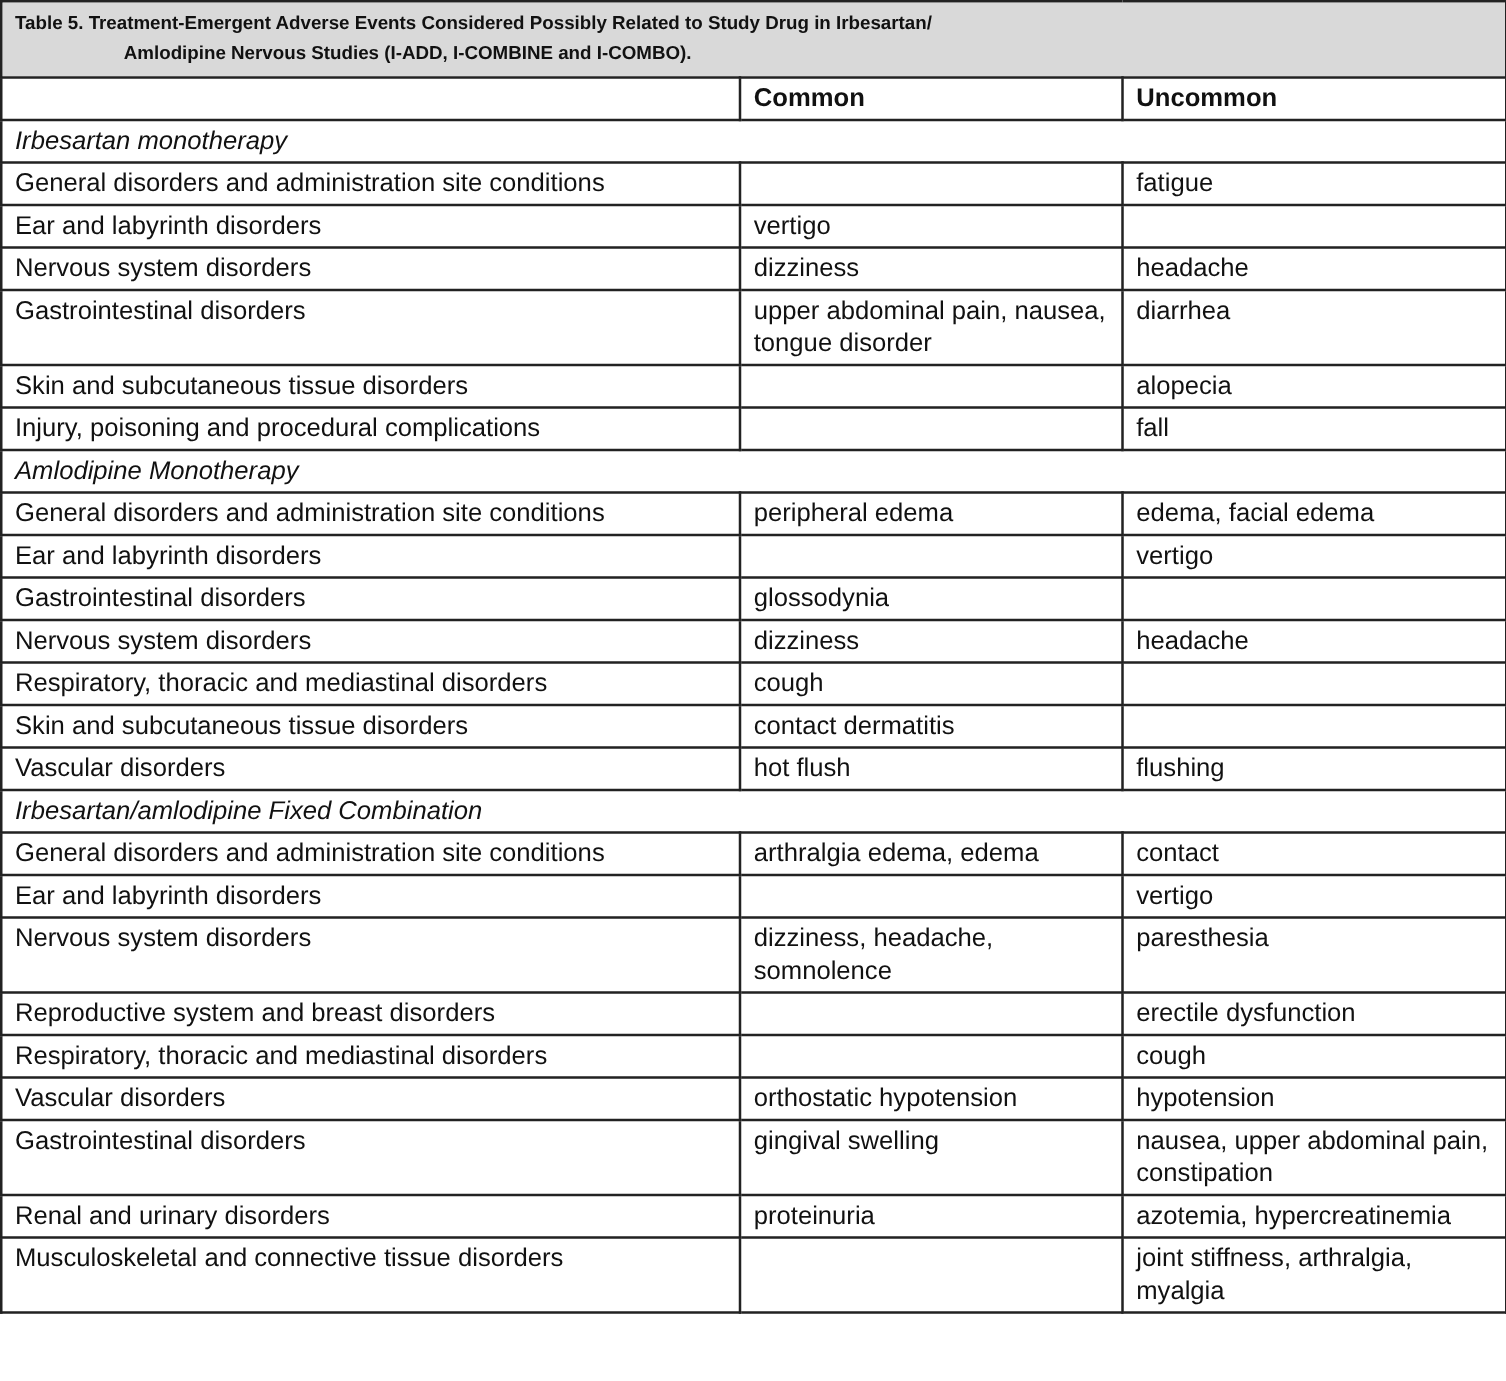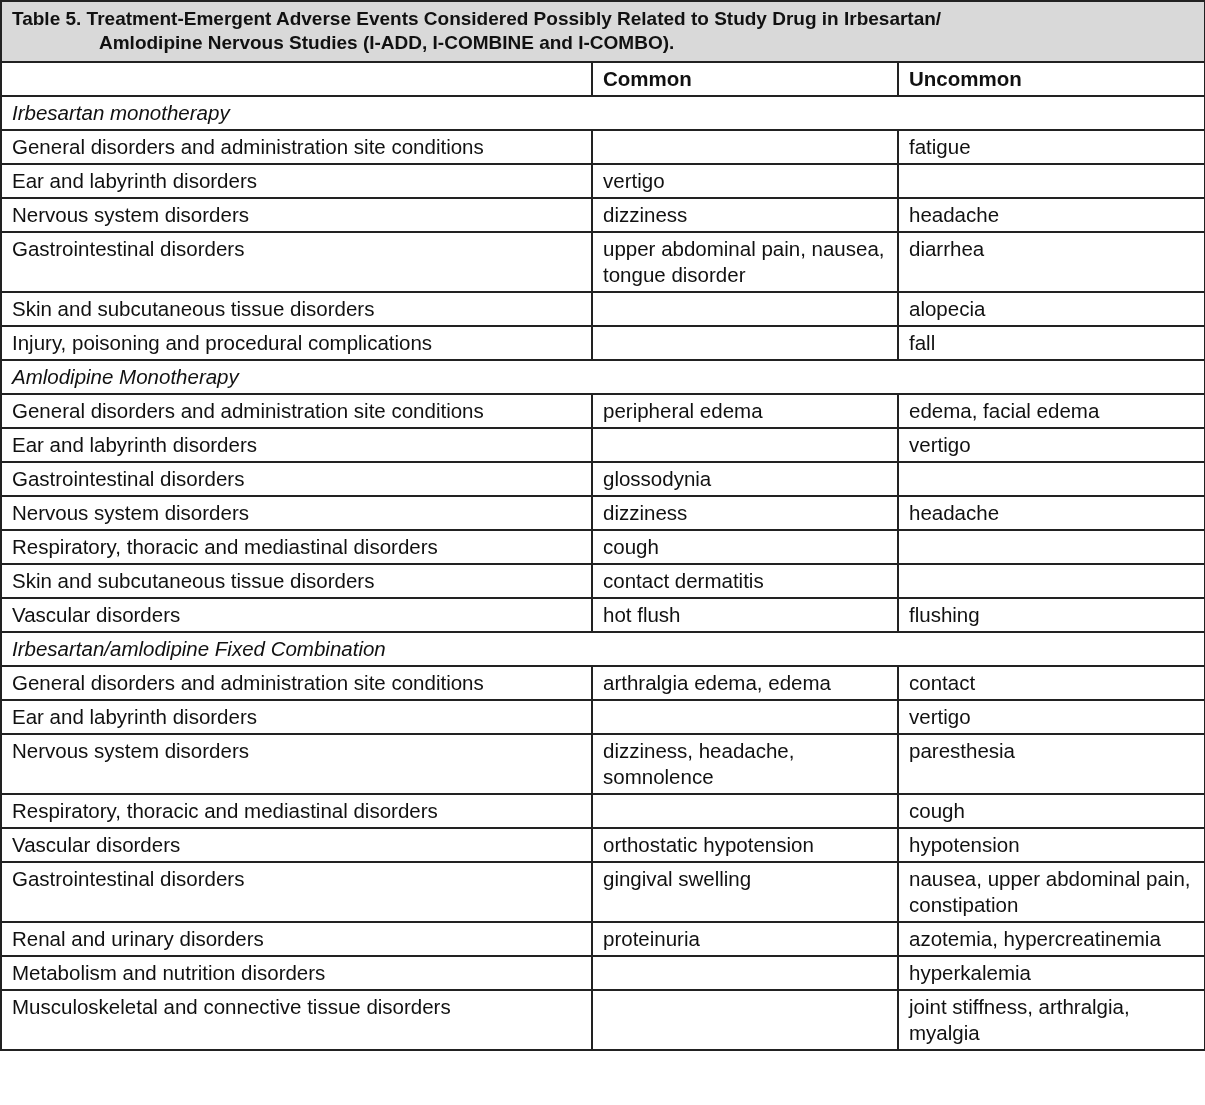--- a/index.html
+++ b/index.html
@@ -30,21 +30,21 @@
       font-weight: normal;
       overflow: hidden;
     }
     col.c1 { width: 591px; }
     col.c2 { width: 306px; }
     col.c3 { width: 307px; }
 
     tr.title-row td {
       background: #d9d9d9;
       font-weight: bold;
-      font-size: 19px;
+      font-size: 15px;
       line-height: 24px;
       padding: 5px 9px 5px 10px;
       height: 49px;
     }
     .title-line2 {
       display: block;
       padding-left: 87px;
     }
     tr.header-row th {
       font-weight: bold;
@@ -167,43 +167,43 @@
         <td class="cell">Ear and labyrinth disorders</td>
         <td class="cell"></td>
         <td class="cell">vertigo</td>
       </tr>
       <tr class="data-row">
         <td class="cell">Nervous system disorders</td>
         <td class="cell">dizziness, headache, somnolence</td>
         <td class="cell">paresthesia</td>
       </tr>
       <tr class="data-row">
+        <td class="cell">Reproductive system and breast disorders</td>
+        <td class="cell"></td>
+        <td class="cell">erectile dysfunction</td>
+      </tr>
+      <tr class="data-row">
         <td class="cell">Respiratory, thoracic and mediastinal disorders</td>
         <td class="cell"></td>
         <td class="cell">cough</td>
       </tr>
       <tr class="data-row">
         <td class="cell">Vascular disorders</td>
         <td class="cell">orthostatic hypotension</td>
         <td class="cell">hypotension</td>
       </tr>
       <tr class="data-row">
         <td class="cell">Gastrointestinal disorders</td>
         <td class="cell">gingival swelling</td>
         <td class="cell">nausea, upper abdominal pain, constipation</td>
       </tr>
       <tr class="data-row">
         <td class="cell">Renal and urinary disorders</td>
         <td class="cell">proteinuria</td>
         <td class="cell">azotemia, hypercreatinemia</td>
-      </tr>
-      <tr class="data-row">
-        <td class="cell">Metabolism and nutrition disorders</td>
-        <td class="cell"></td>
-        <td class="cell">hyperkalemia</td>
       </tr>
       <tr class="data-row">
         <td class="cell">Musculoskeletal and connective tissue disorders</td>
         <td class="cell"></td>
         <td class="cell">joint stiffness, arthralgia, myalgia</td>
       </tr>
     </tbody>
 </table>
 
 </body></html>

